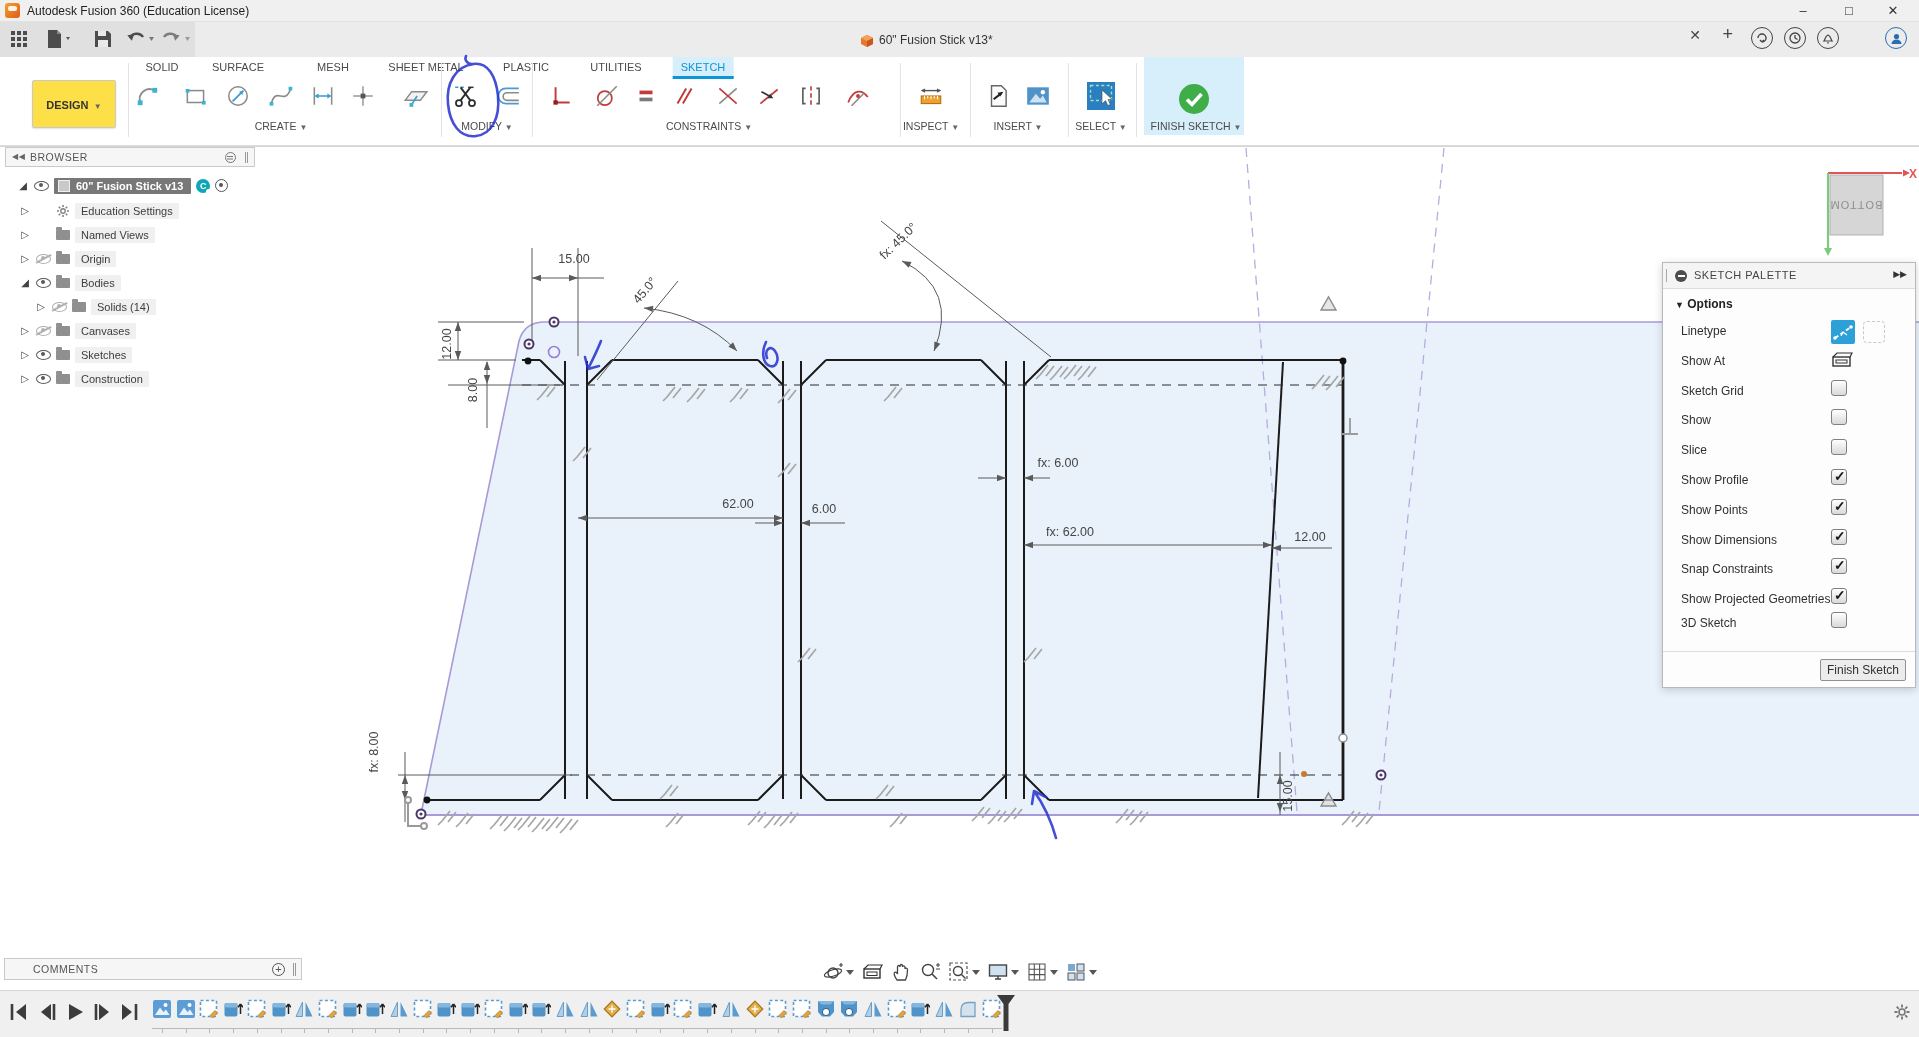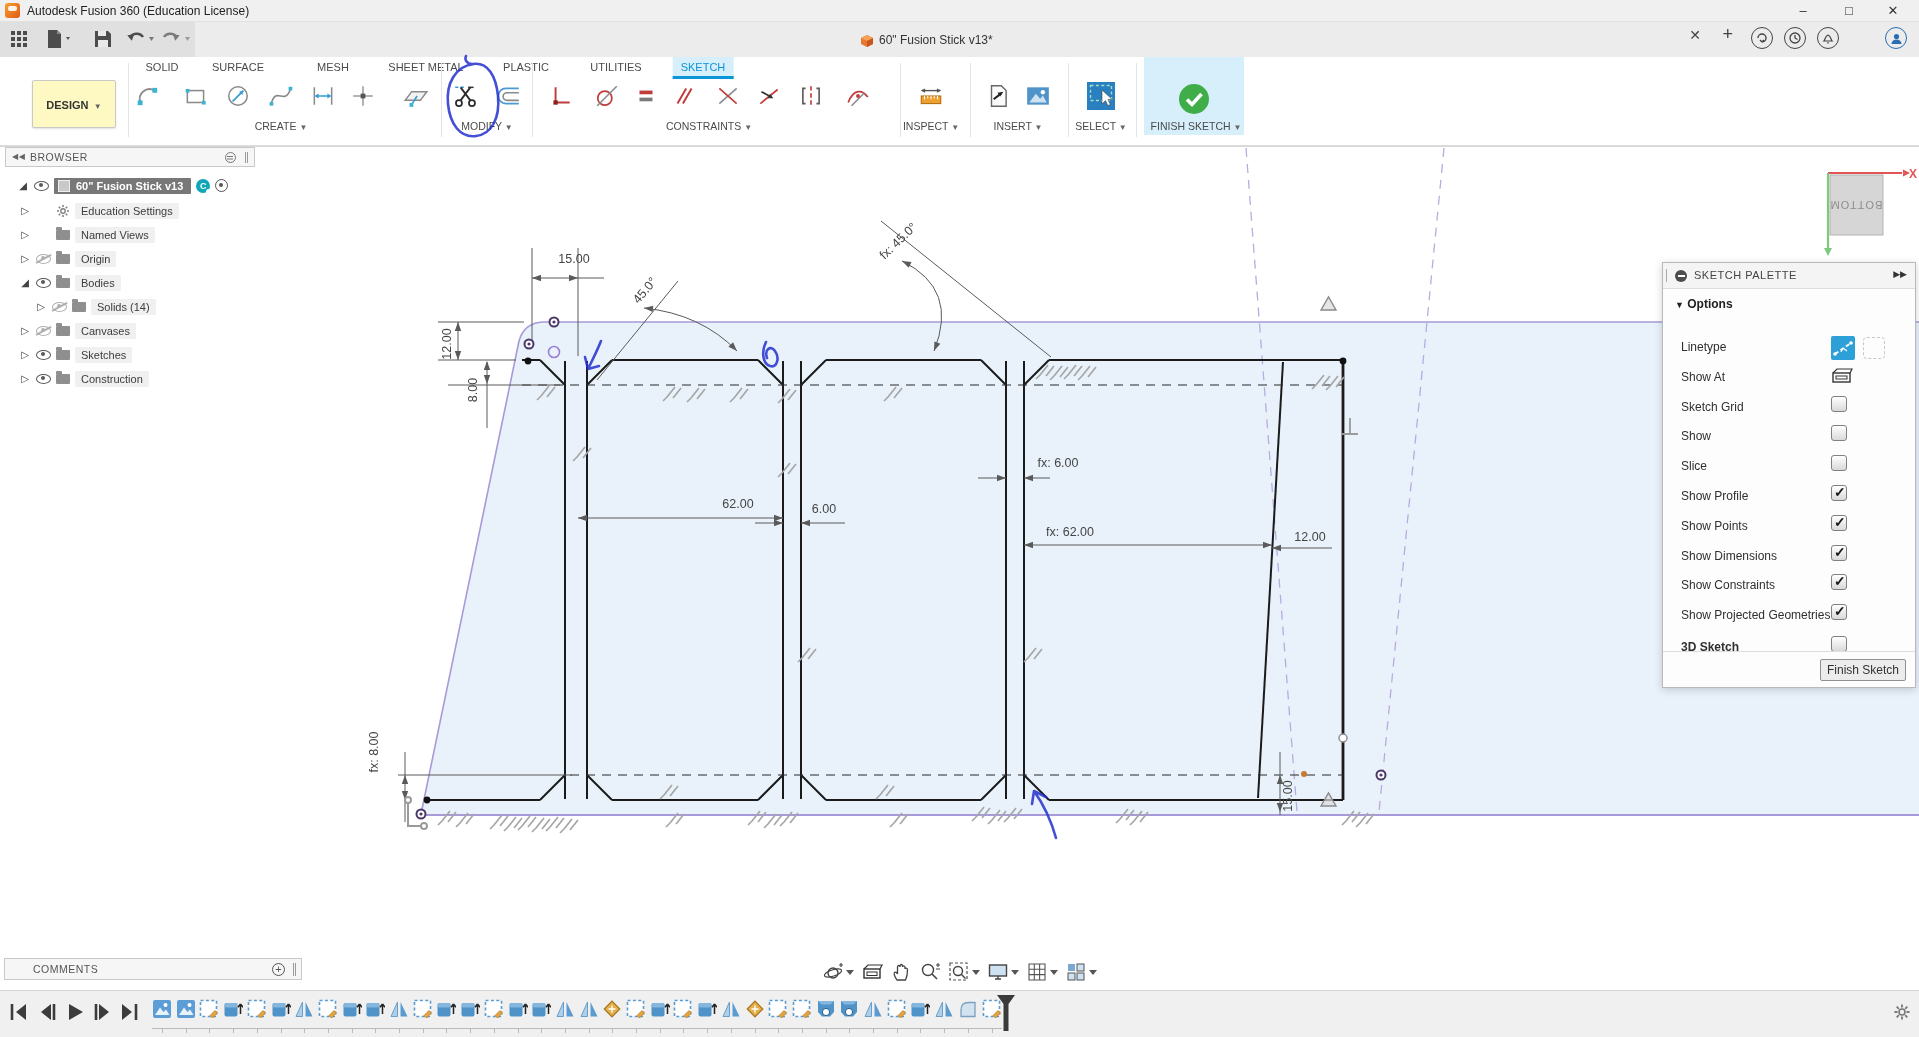--- a/index.html
+++ b/index.html
@@ -22,21 +22,21 @@
   .mico { position:absolute; top:6px; color:#4c4c4c; }
   .dtab { position:absolute; left:860px; top:5px; height:26px; display:flex; align-items:center; gap:6px; }
   .dtab .cube { width:13px; height:13px; }
   .dtab .dname { font-size:12px; color:#333; }
   .strip-r { position:absolute; top:5px; color:#444; font-size:14px; }
   .circ { position:absolute; top:5px; width:22px; height:22px; border-radius:50%;
     border:1.6px solid #444; display:flex; align-items:center; justify-content:center; }
   
   #ribbon { position:absolute; left:0; top:57px; width:1919px; height:89px; background:#fff;
     border-bottom:1px solid #dcdcdc; z-index:30; }
-  #envbtn { position:absolute; left:32px; top:23px; width:84px; height:48px; background:#fef9c3;
+  #envbtn { position:absolute; left:32px; top:23px; width:84px; height:48px; background:#fde047;
     border:1px solid #c9c9c9; border-radius:2px; box-shadow:0 1px 2px rgba(0,0,0,.12);
     font-size:11px; font-weight:bold; color:#333; text-align:center; line-height:48px; }
   .rtab { position:absolute; top:0px; height:22px; transform:translateX(-50%);
     font-size:11px; color:#4a4a4a; line-height:21px; padding:0 8px; white-space:nowrap; }
   .rtab.active { background:#d7eefb; color:#0a96d7; border-bottom:3px solid #0a96d7; }
   .ricon { position:absolute; top:26px; transform:translateX(-50%); width:26px; height:26px; }
   .ricon svg { width:100%; height:100%; }
   .rsep { position:absolute; top:6px; width:1px; height:74px; background:#e3e3e3; }
   .rgl { position:absolute; top:63px; transform:translateX(-50%); font-size:10.5px;
     color:#4a4a4a; white-space:nowrap; }
@@ -85,21 +85,21 @@
     border:1px solid #b9b9b9; box-shadow:0 2px 8px rgba(0,0,0,.18); z-index:10; }
   #pheader { position:absolute; left:0; top:0; width:100%; height:26px; background:#f4f4f4;
     border-bottom:1px solid #ddd; }
   #pheader .pdot { position:absolute; left:12px; top:7px; width:12px; height:12px; border-radius:50%; background:#4c4c4c; }
   #pheader .pdot::after { content:""; position:absolute; left:2.5px; top:5px; width:7px; height:2px; background:#fff; }
   #pheader .ptitle { position:absolute; left:31px; top:6px; font-size:11px; color:#444; letter-spacing:.5px; }
   #pheader .pcoll { position:absolute; right:8px; top:6px; font-size:9px; color:#333; }
   #pheader .phnd { position:absolute; left:3px; top:6px; width:2px; height:13px; border-left:1px solid #aaa; }
   #psection { position:absolute; left:12px; top:34px; font-size:12px; font-weight:bold; color:#222; }
   #psection .car { font-size:9px; }
-  .prow { position:absolute; left:0; width:100%; height:26px;margin-top:16px; }
+  .prow { position:absolute; left:0; width:100%; height:26px; }
   .prow .plabel { position:absolute; left:18px; top:5px; font-size:12px; color:#2f2f2f; white-space:nowrap; }
   .prow .ctrl { position:absolute; left:168px; top:1px; display:flex; gap:8px; align-items:center; }
   .cb { position:relative; width:16px; height:16px; border:1px solid #808080; border-radius:3px;
     background:linear-gradient(#ffffff,#d9d9d9); }
   .cb.on::after { content:"\2713"; position:absolute; left:2px; top:-2px; font-size:14px; font-weight:bold; color:#1a1a1a; }
   .lt-sel { width:24px; height:24px; background:#2ea0d8; border-radius:2px; }
   .lt-ghost { width:22px; height:22px; border:1.6px dashed #c9c9c9; border-radius:4px; }
   #psep { position:absolute; left:0px; top:388px; width:100%; height:1px; background:#ddd; }
   #pfinish { position:absolute; right:9px; top:396px; width:86px; height:22px; background:#ececec;
     border:1px solid #909090; border-radius:2px; font-size:12px; color:#333; text-align:center; line-height:20px; }
@@ -728,32 +728,32 @@
           <span class="cb on"></span>
         </span>
       </div>
       <div class="prow" style="top: 264.6px;">
         <span class="plabel">Show Dimensions</span>
         <span class="ctrl">
           <span class="cb on"></span>
         </span>
       </div>
       <div class="prow" style="top: 294.4px;">
-        <span class="plabel">Show Constraints</span>
+        <span class="plabel">Snap Constraints</span>
         <span class="ctrl">
           <span class="cb on"></span>
         </span>
       </div>
       <div class="prow" style="top: 324.2px;">
         <span class="plabel">Show Projected Geometries</span>
         <span class="ctrl">
           <span class="cb on"></span>
         </span>
       </div>
-      <div class="prow" style="top: 356px; font-weight: bold;">
+      <div class="prow" style="top: 348px;">
         <span class="plabel">3D Sketch</span>
         <span class="ctrl">
           <span class="cb"></span>
         </span>
       </div>
     </div>
   <div id="psep"></div>
   <div id="pfinish">Finish Sketch</div>
 </div>
 

